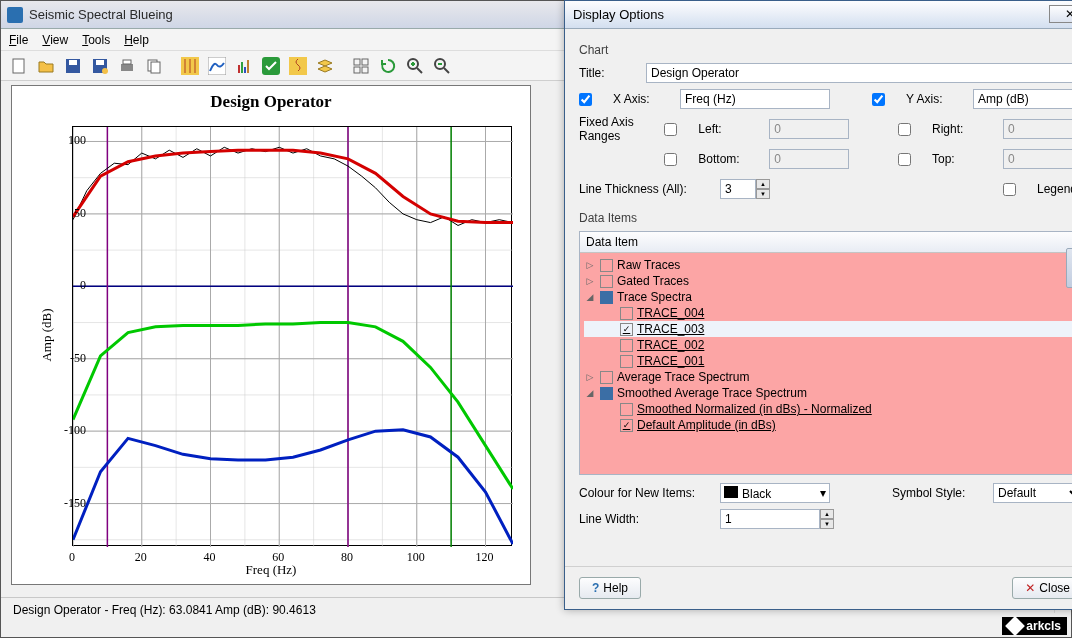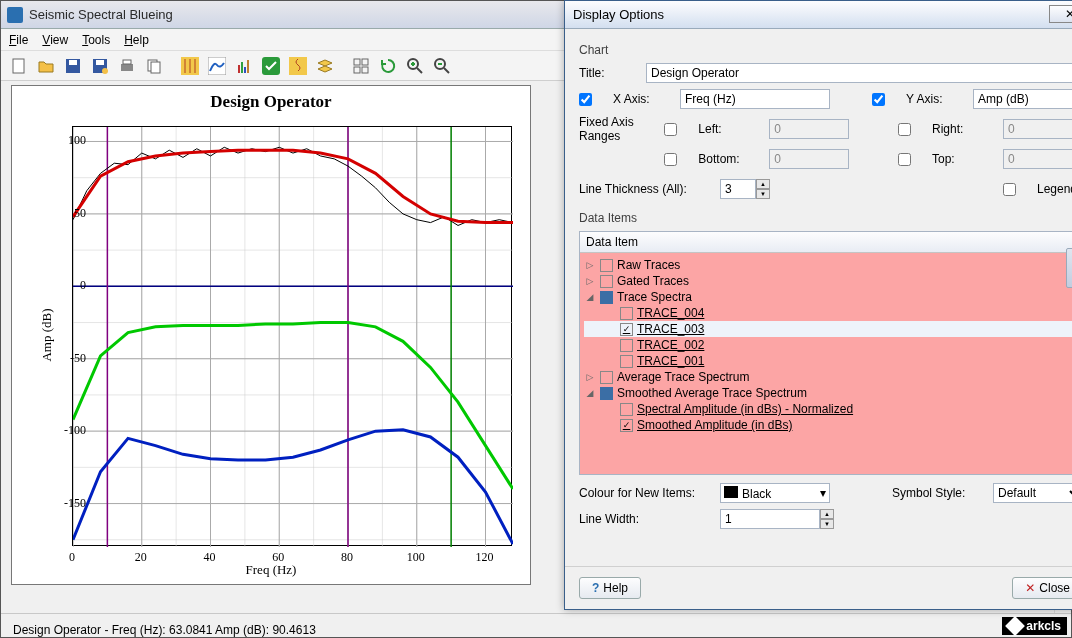--- a/index.html
+++ b/index.html
@@ -24,21 +24,21 @@
 .tb-btn svg { width:18px; height:18px; }
 
 .chart-area { position:absolute; left:10px; top:84px; width:520px; height:500px; background:#fff; border:1px solid #777; }
 .chart-title { text-align:center; font-weight:bold; font-size:17px; margin-top:6px; font-family:"Times New Roman",serif; }
 .plot { position:absolute; left:60px; top:40px; width:440px; height:420px; border:1px solid #000; background:#fff; }
 .ylabel { position:absolute; left:8px; top:50%; transform:translateY(-50%) rotate(-90deg); font-family:"Times New Roman",serif; font-size:13px;}
 .xlabel { position:absolute; bottom:6px; left:50%; transform:translateX(-50%); font-family:"Times New Roman",serif; font-size:13px;}
 .ytick { position:absolute; right:444px; font-family:"Times New Roman",serif; font-size:12px; text-align:right; width:36px;}
 .xtick { position:absolute; top:464px; font-family:"Times New Roman",serif; font-size:12px; text-align:center; width:24px;}
 
-.statusbar { position:absolute; left:0; bottom:0; width:100%; height:24px; background:#f0f0f0; border-top:1px solid #c8c8c8; display:flex; align-items:flex-end; padding-left:12px; }
+.statusbar { position:absolute; left:0; bottom:16px; width:100%; height:24px; background:#f0f0f0; border-top:1px solid #c8c8c8; display:flex; align-items:center; padding-left:12px; }
 .logo { position:absolute; right:4px; bottom:2px; background:#000; color:#fff; padding:2px 6px; font-weight:bold; font-size:14px; display:flex; align-items:center;}
 .logo .diamond{width:14px;height:14px;background:#fff;transform:rotate(45deg);margin-right:4px;display:inline-block;}
 
 
 .dialog { position:absolute; left:534px; top:0; width:534px; height:610px; border:1px solid #3a5f8a; background:#f0f0f0; box-shadow:0 0 8px rgba(0,0,0,.3);margin-left:30px;}
 .dlg-titlebar { height:28px; background:linear-gradient(#fdfdfe,#d3dff0); display:flex; align-items:center; padding:0 8px; border-bottom:1px solid #9ab;}
 .dlg-titlebar .title{ font-size:13px; }
 .dlg-close { position:absolute; right:6px; top:4px; width:42px; height:18px; border:1px solid #888; background:linear-gradient(#fdfdfe,#dce3f0); display:flex; align-items:center; justify-content:center;}
 .dlg-body { padding:10px 14px; }
 .section-label { margin:4px 0 6px 0; color:#404040; }
@@ -376,25 +376,25 @@
             <span class="chkbox"></span>
             <span>Average Trace Spectrum</span>
           </div>
         <div class="node">
             <span class="tw">◢</span>
             <span class="chkbox filled"></span>
             <span>Smoothed Average Trace Spectrum</span>
           </div>
         <div class="node child">
             <span class="chkbox"></span>
-            <span>Spectral Amplitude (in dBs) - Normalized</span>
+            <span>Smoothed Normalized (in dBs) - Normalized</span>
           </div>
         <div class="node child">
             <span class="chkbox">✓</span>
-            <span>Smoothed Amplitude (in dBs)</span>
+            <span>Default Amplitude (in dBs)</span>
           </div>
       </div>
     </div>
 
     <div class="row">
       <label style="min-width:120px">Colour for New Items:</label>
       <div class="color-combo">
         <span><span class="color-swatch"></span><span>Black</span></span>
           <span>▾</span>
       </div>

